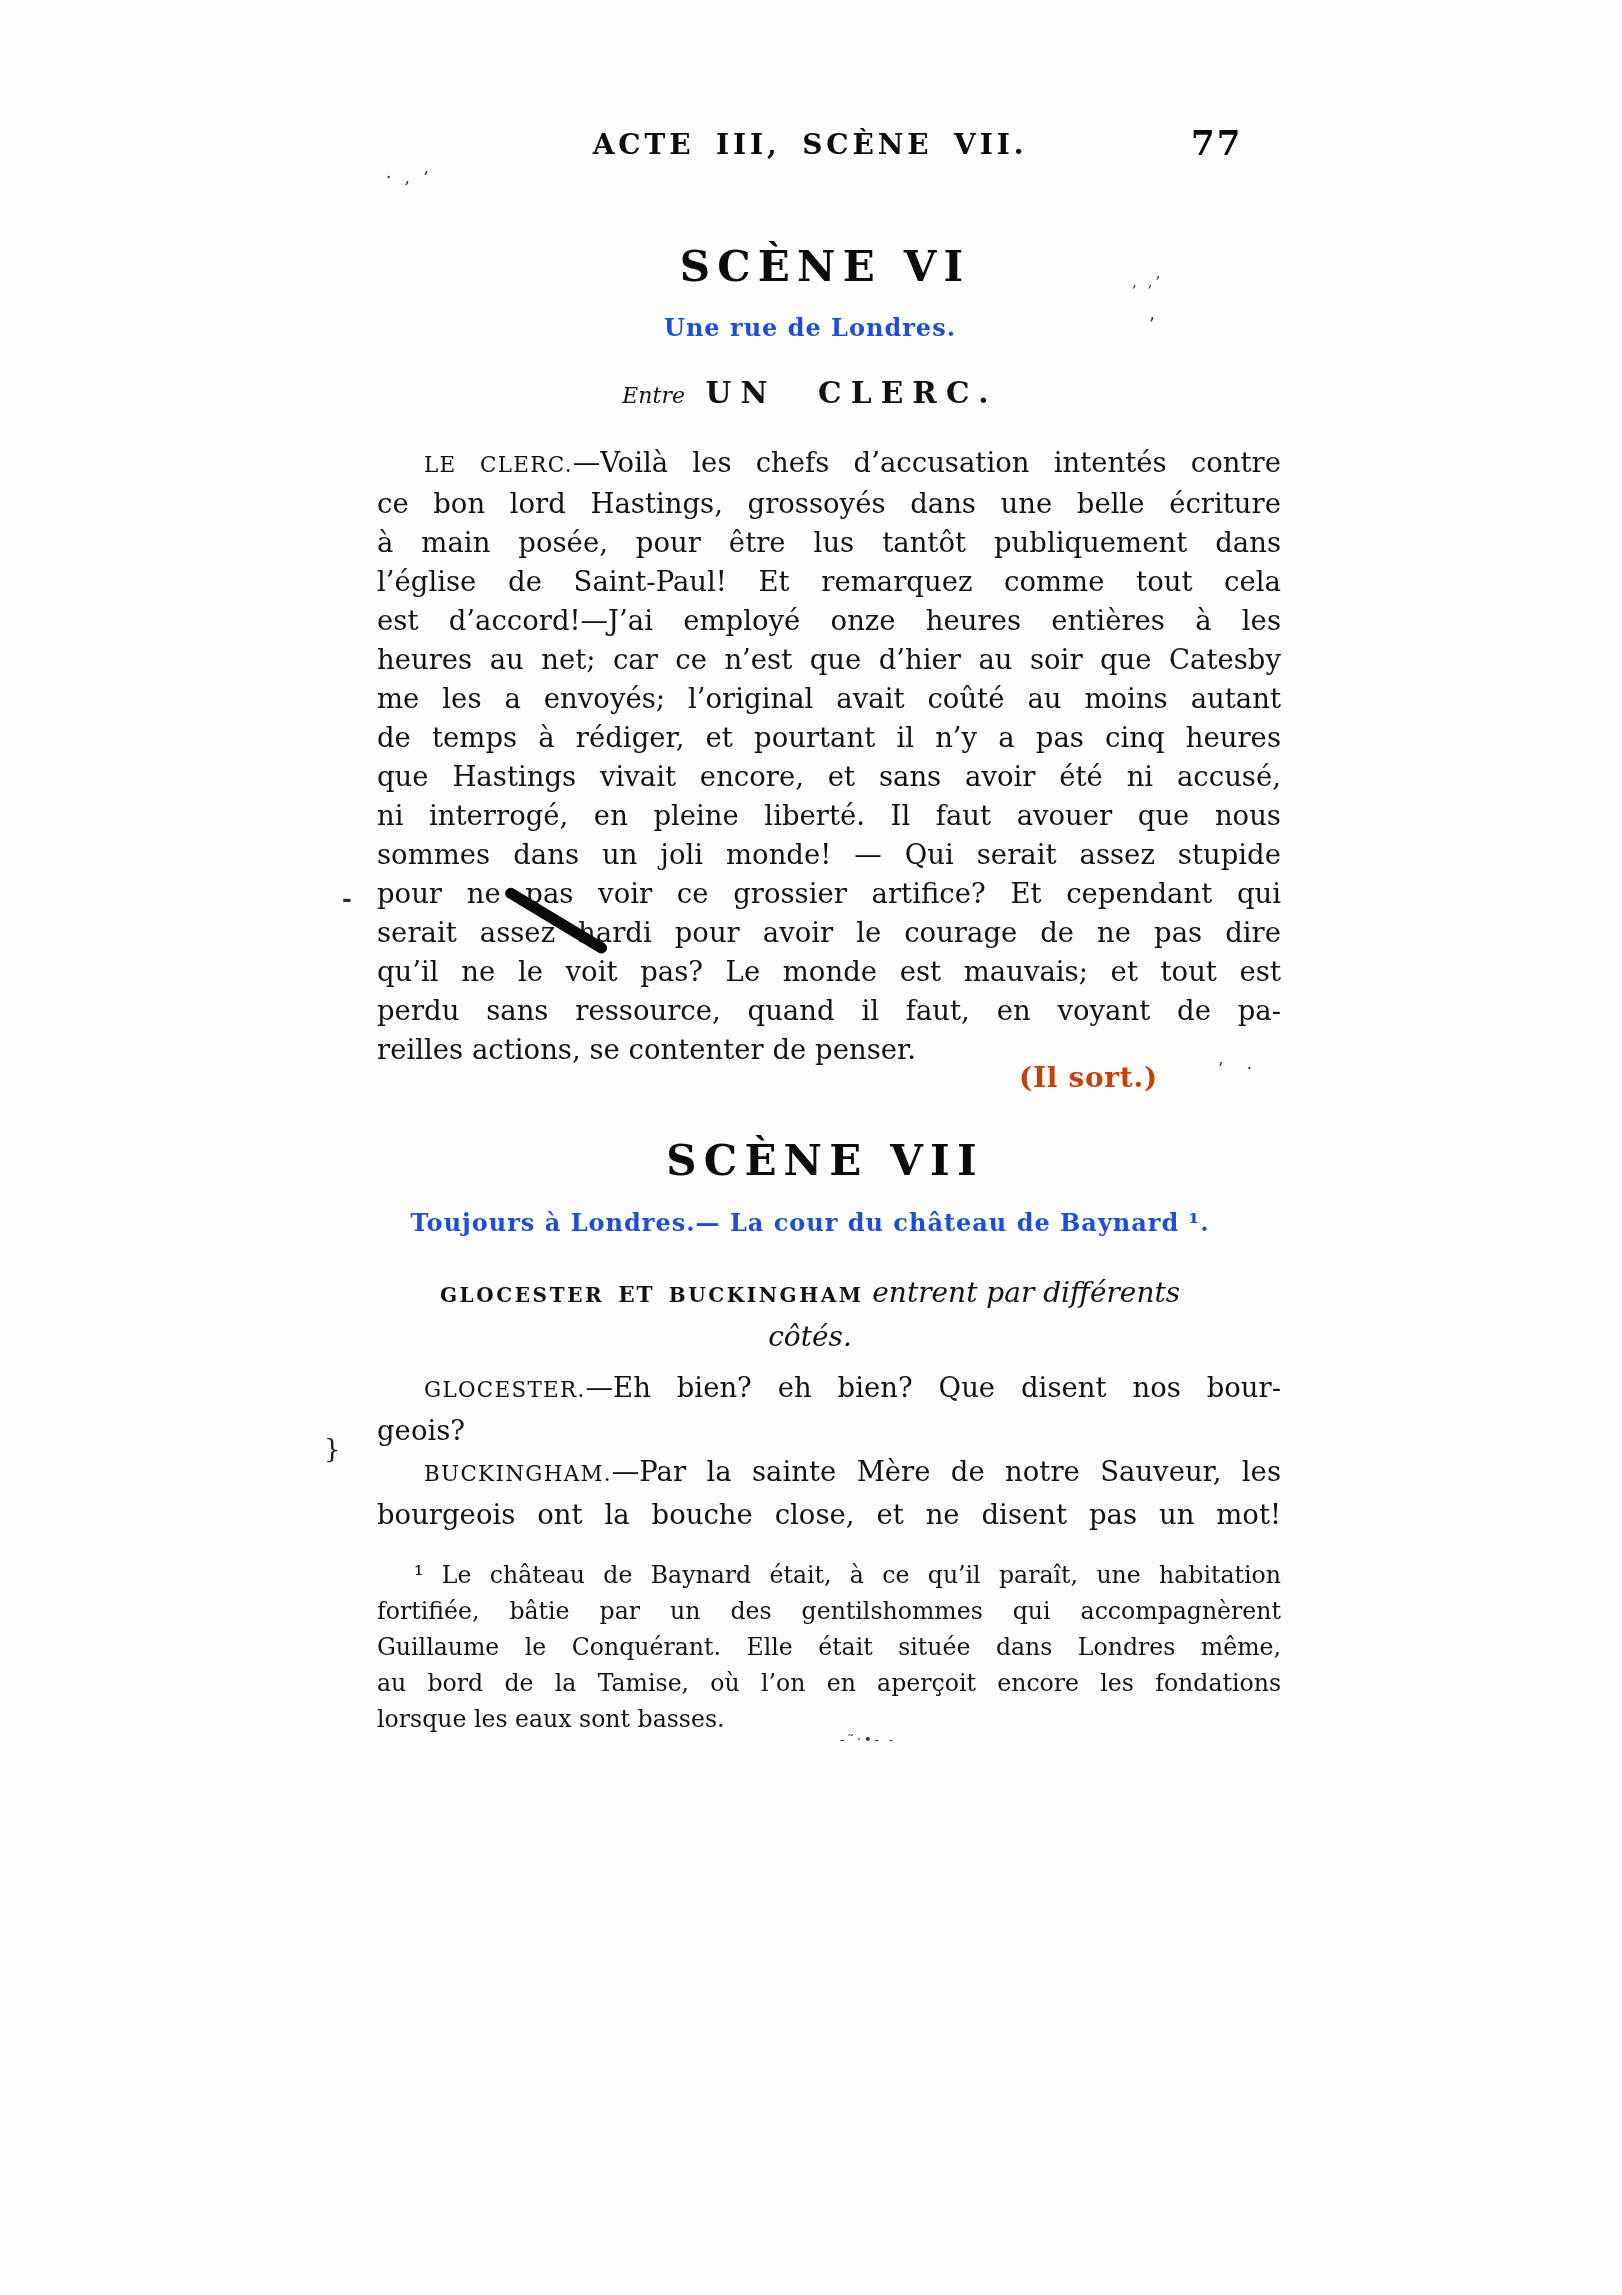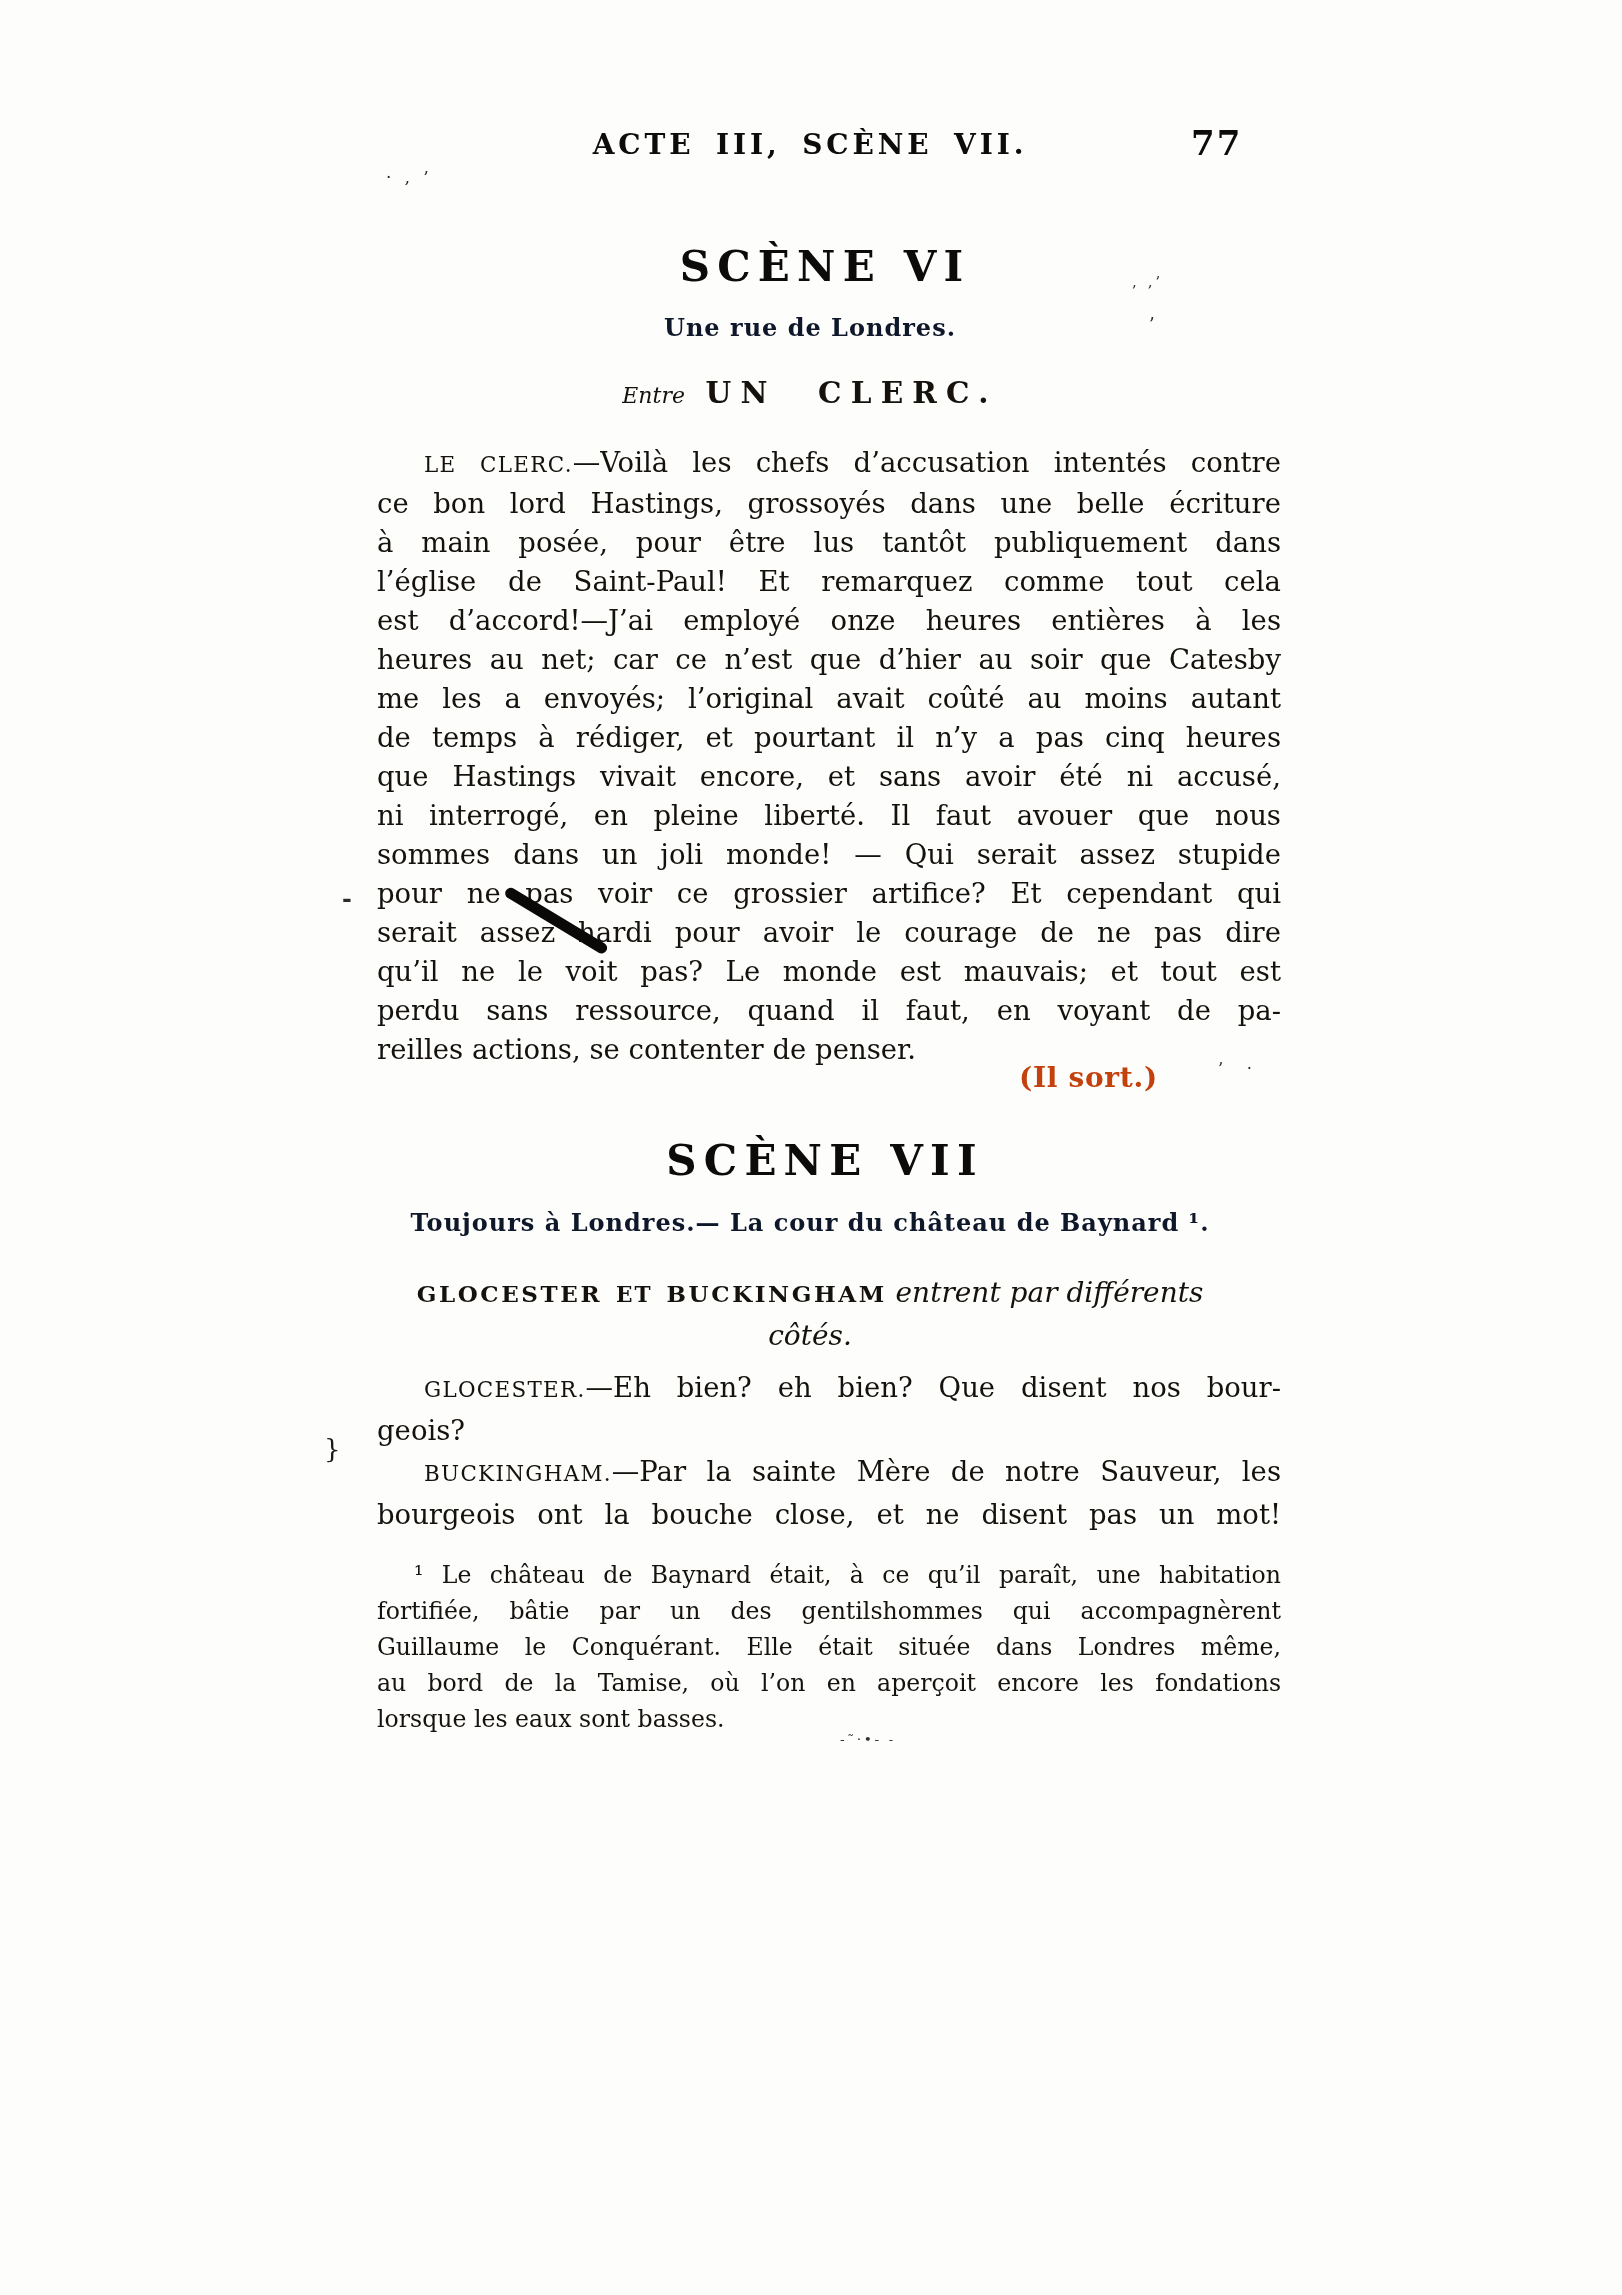--- a/index.html
+++ b/index.html
@@ -28,31 +28,31 @@
   .scene-title{
     left:327px;width:966px;margin:15px;
     text-align:center;font-weight:bold;font-size:42px;
     letter-spacing:7.2px;color:#0d0b09;line-height:1;
   }
   .scene6-title{top:231px;}
   .scene7-title{top:1125px;}
   .scene-setting{
     left:327px;width:966px;
     text-align:center;font-weight:bold;font-size:24px;
-    letter-spacing:1px;color:#0f172a;
+    letter-spacing:1px;color:#1d4ed8;
   }
   .scene6-setting{top:313px;}
   .scene7-setting{top:1208px;}
 
   
   .entrance6{left:327px;top:375px;width:966px;text-align:center;font-size:27.5px;}
   .entrance6 .it{font-style:italic;font-size:22px;}
   .entrance6 .caps{font-weight:bold;font-size:29.5px;letter-spacing:9.2px;word-spacing:22px;padding-left:11.8px;}
   .entrance7{left:327px;top:1272px;width:966px;text-align:center;font-size:27.5px;line-height:41px;}
-  .entrance7 .caps{font-weight:bold;font-size:23px;letter-spacing:2.6px;}
+  .entrance7 .caps{font-weight:bold;font-size:20px;letter-spacing:2.6px;}
   .entrance7 .conj{font-weight:bold;font-size:21.6px;letter-spacing:2px;padding:0 5.2px;}
   .entrance7 .it{font-style:italic;font-size:28px;}
 
   
   .speech{
     left:377px;top:443px;width:904px;
     font-size:27.5px;line-height:39px;
   }
   .dialogue{
     left:377px;top:1367px;width:904px;

